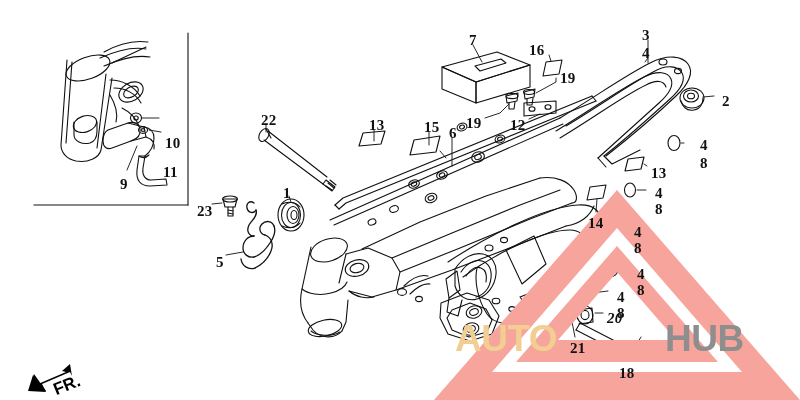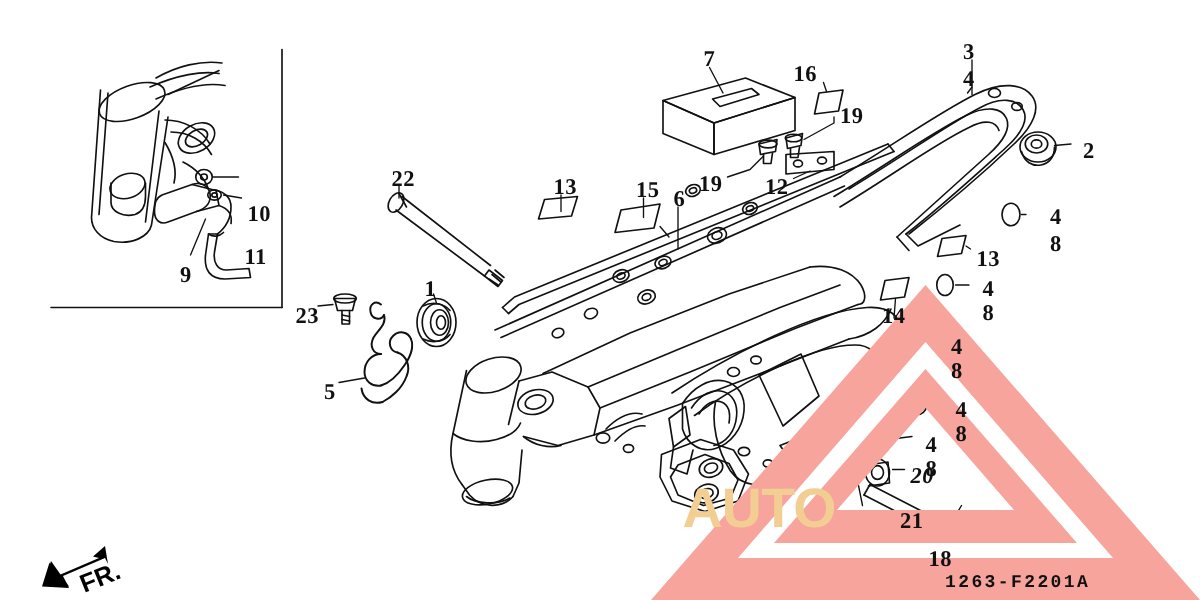--- a/index.html
+++ b/index.html
@@ -342,20 +342,21 @@
       <path d="M617 228 L742 372 L492 372 Z
                M617 262 L690 345 L544 345 Z" fill-rule="evenodd"></path>
     </g>
     <g fill="#F6A49C">
       <path d="M617 246 L718 362 L516 362 Z
                M617 272 L676 340 L558 340 Z" fill-rule="evenodd"></path>
     </g>
   </svg>
 
   <div class="wm-text wm-a" style="left:455px;top:320px;">AUTO</div>
+  <div class="wm-text wm-c" style="left:665px;top:320px;">HUB</div>
 
   <svg class="layer" viewBox="0 0 800 400">
     <g fill="#000">
       <path d="M70 364 L62 371 L66 372 L38 384 L33 375 L28 391 L46 392 L42 384 L70 372 L72 376 Z"></path>
       <path d="M34 374 L29 390 L46 391 Z"></path>
     </g>
   </svg>
   <div class="frlabel" style="left:58px;top:380px;">FR.</div>
 
   <div id="callout-root">
@@ -374,28 +375,27 @@
       <div class="callout" style="left: 617px; top: 290px;">4</div>
       <div class="callout" style="left: 617px; top: 306px;">8</div>
       <div class="callout" style="left: 216px; top: 255px;">5</div>
       <div class="callout" style="left: 449px; top: 126px;">6</div>
       <div class="callout" style="left: 469px; top: 33px;">7</div>
       <div class="callout" style="left: 120px; top: 177px;">9</div>
       <div class="callout" style="left: 165px; top: 136px;">10</div>
       <div class="callout" style="left: 163px; top: 117px; margin-top: 48px;">11</div>
       <div class="callout" style="left: 510px; top: 118px;">12</div>
       <div class="callout" style="left: 369px; top: 118px;">13</div>
-      <div class="callout" style="left: 588px; top: 204px;">14</div>
+      <div class="callout" style="left: 588px; top: 216px;">14</div>
       <div class="callout" style="left: 424px; top: 120px;">15</div>
       <div class="callout" style="left: 529px; top: 43px;">16</div>
       <div class="callout" style="left: 651px; top: 166px;">13</div>
       <div class="callout" style="left: 619px; top: 366px;">18</div>
       <div class="callout" style="left: 560px; top: 71px;">19</div>
       <div class="callout" style="left: 466px; top: 116px;">19</div>
       <div class="callout" style="left: 607px; top: 311px; font-style: italic;">20</div>
-      <div class="callout" style="left: 570px; top: 341px; margin-left: 30px;">21</div>
+      <div class="callout" style="left: 570px; top: 341px;">21</div>
       <div class="callout" style="left: 261px; top: 113px; text-align: right;">22</div>
       <div class="callout" style="left: 197px; top: 204px;">23</div>
     </div>
 
-  <div class="partno" style="left:630px;top:381px;">1263-F2201A</div>
 
 </div>
 
 </body></html>

